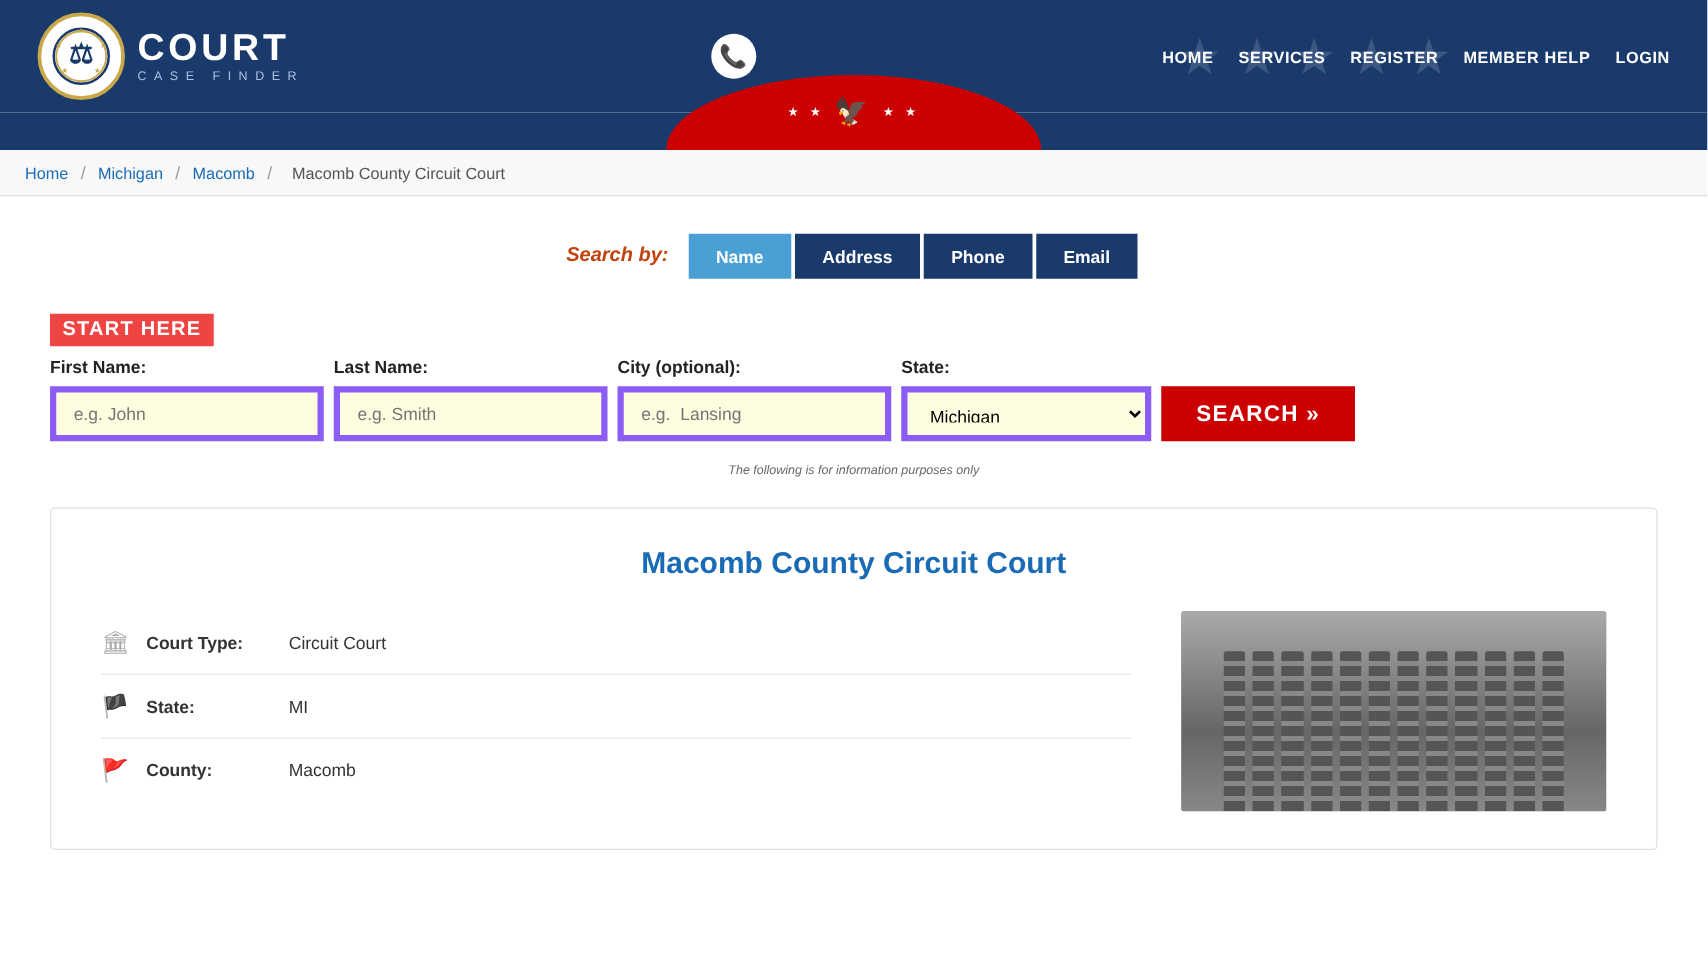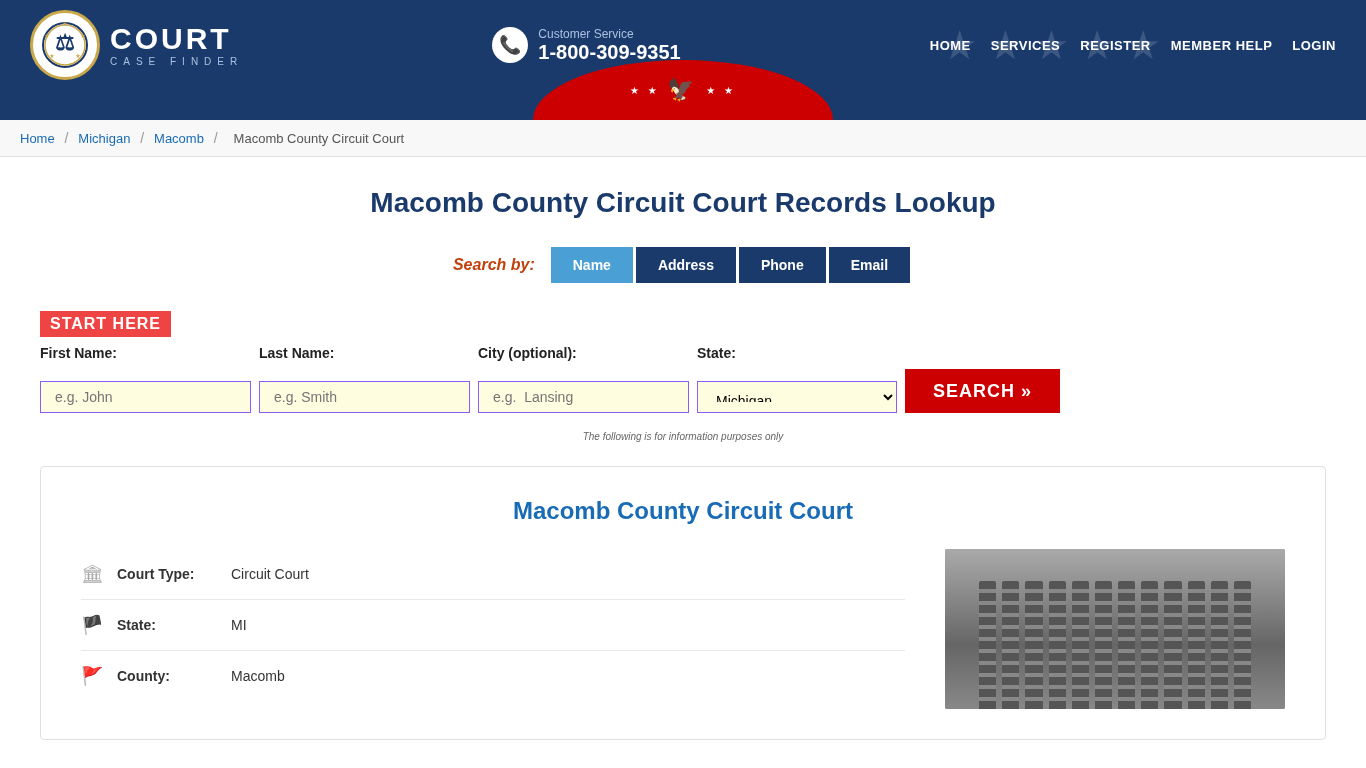--- a/index.html
+++ b/index.html
@@ -225,36 +225,36 @@
       margin-bottom: 8px;
     }
     .form-row {
       display: flex;
       align-items: flex-end;
       gap: 8px;
     }
     .form-group {
       display: flex;
       flex-direction: column;
-      gap: 20px;
+      gap: 8px;
       justify-content: center;
     }
     .form-group label {
       font-weight: bold;
       font-size: 14px;
       color: #222;
     }
     .form-group input,
     .form-group select {
       padding: 10px 14px;
       font-size: 14px;
-      border: 1px solid #8b5cf6;
+      border: 5px solid #8b5cf6;
       background: #fffde0;
       min-width: 180px;
-      height: 32px;
+      height: 44px;
     }
     .form-group.first-name input { min-width: 210px; }
     .form-group.last-name input { min-width: 210px; }
     .form-group.city input { min-width: 210px; }
     .form-group.state select { min-width: 200px; }
 
     .search-btn {
       background: #cc0000;
       color: #fff;
       border: none;
@@ -384,24 +384,20 @@
       </svg>
     </div>
     <div class="logo-text">
       <div class="logo-court">COURT</div>
       <div class="logo-finder">CASE FINDER</div>
     </div>
   </div>
 
   <div class="customer-service">
     <div class="phone-icon">📞</div>
-    <div>
-      <div class="cs-label">Customer Service</div>
-      <div class="cs-number">1-800-309-9351</div>
-    </div>
   </div>
 
   <nav class="main-nav">
     <a href="#">HOME</a>
     <a href="#">SERVICES</a>
     <a href="#">REGISTER</a>
     <a href="#">MEMBER HELP</a>
     <a href="#">LOGIN</a>
   </nav>
 </header>
@@ -421,21 +417,20 @@
   <span> / </span>
   <a href="#">Michigan</a>
   <span> / </span>
   <a href="#">Macomb</a>
   <span> / </span>
   <span class="current">Macomb County Circuit Court</span>
 </div>
 
 <div class="main-content">
 
-  <h1 class="page-title">Macomb County Circuit Court Records Lookup</h1>
 
   <div class="search-by-row">
     <span class="search-by-label">Search by:</span>
     <button class="tab-btn active">Name</button>
     <button class="tab-btn inactive">Address</button>
     <button class="tab-btn inactive">Phone</button>
     <button class="tab-btn inactive">Email</button>
   </div>
 
   <div class="form-section">

